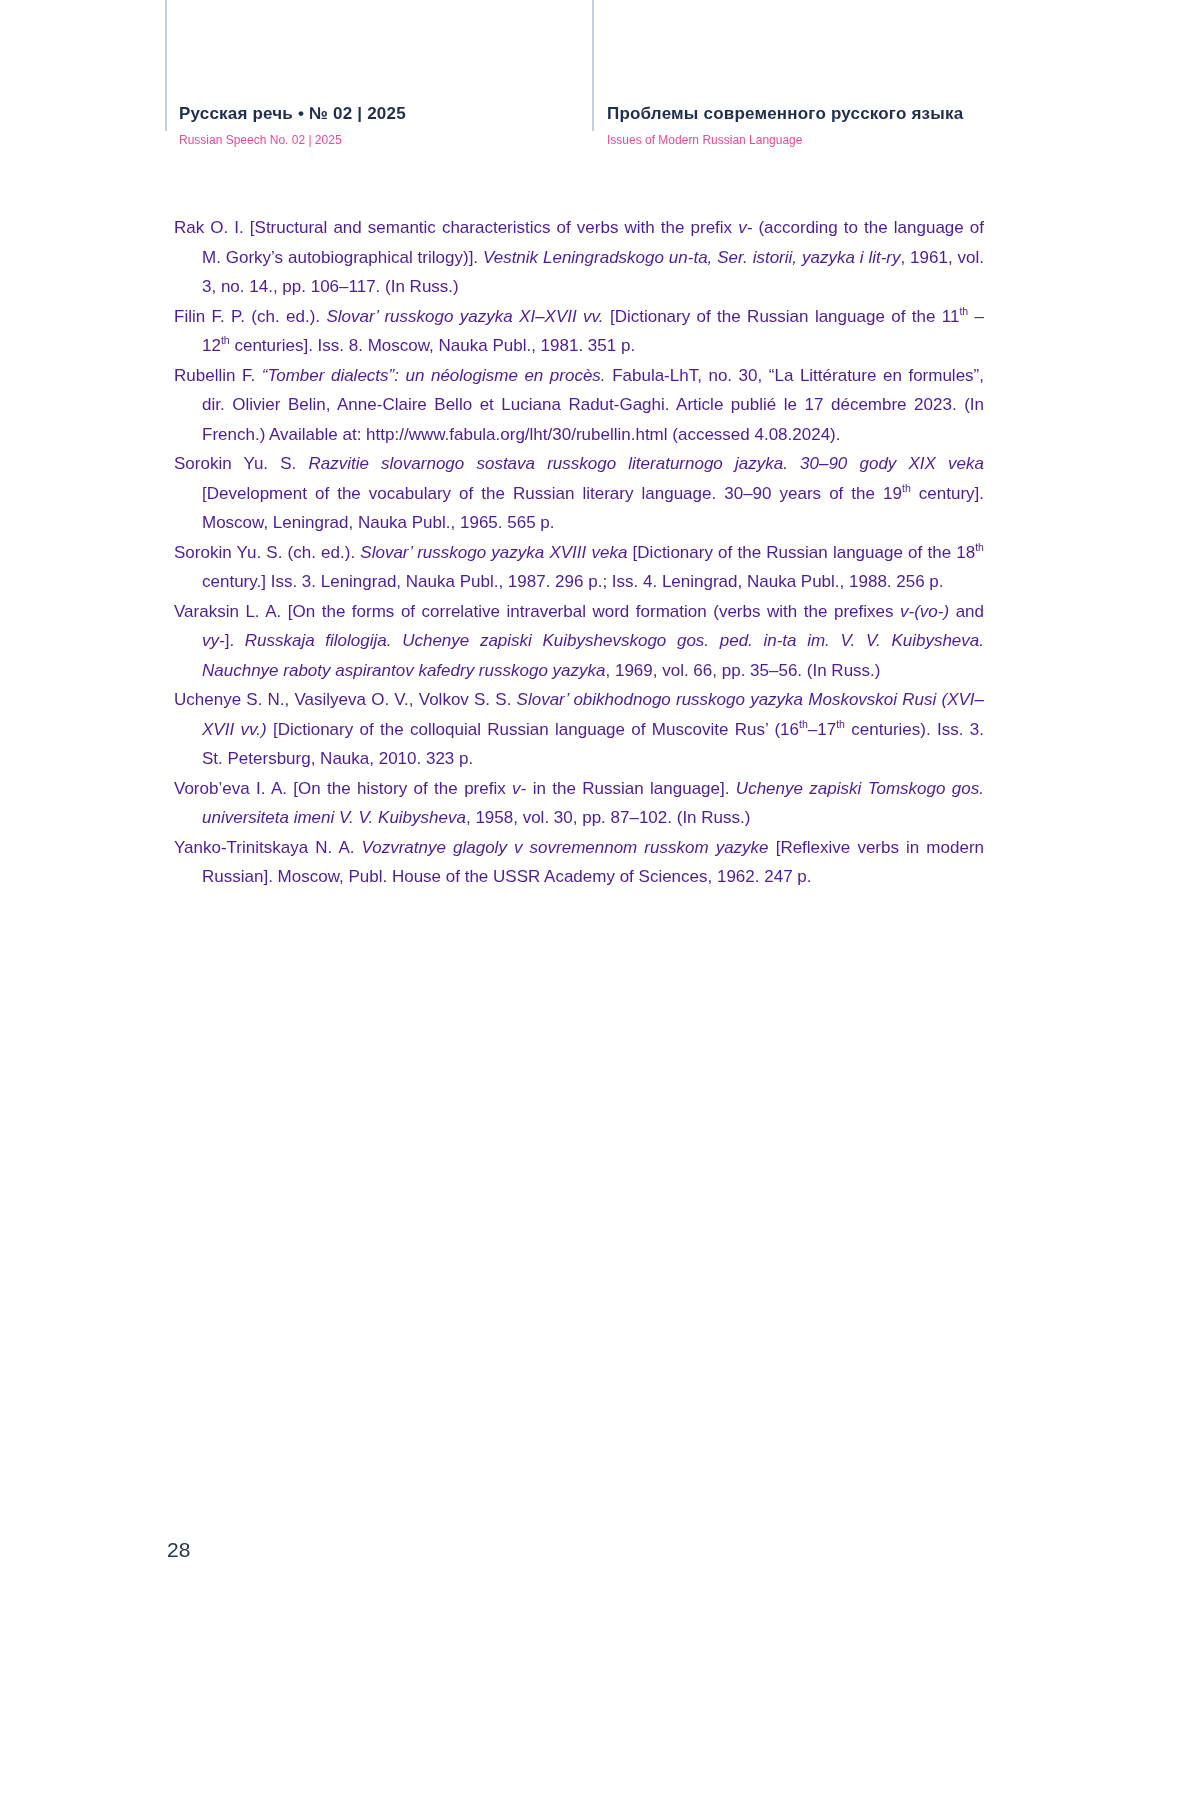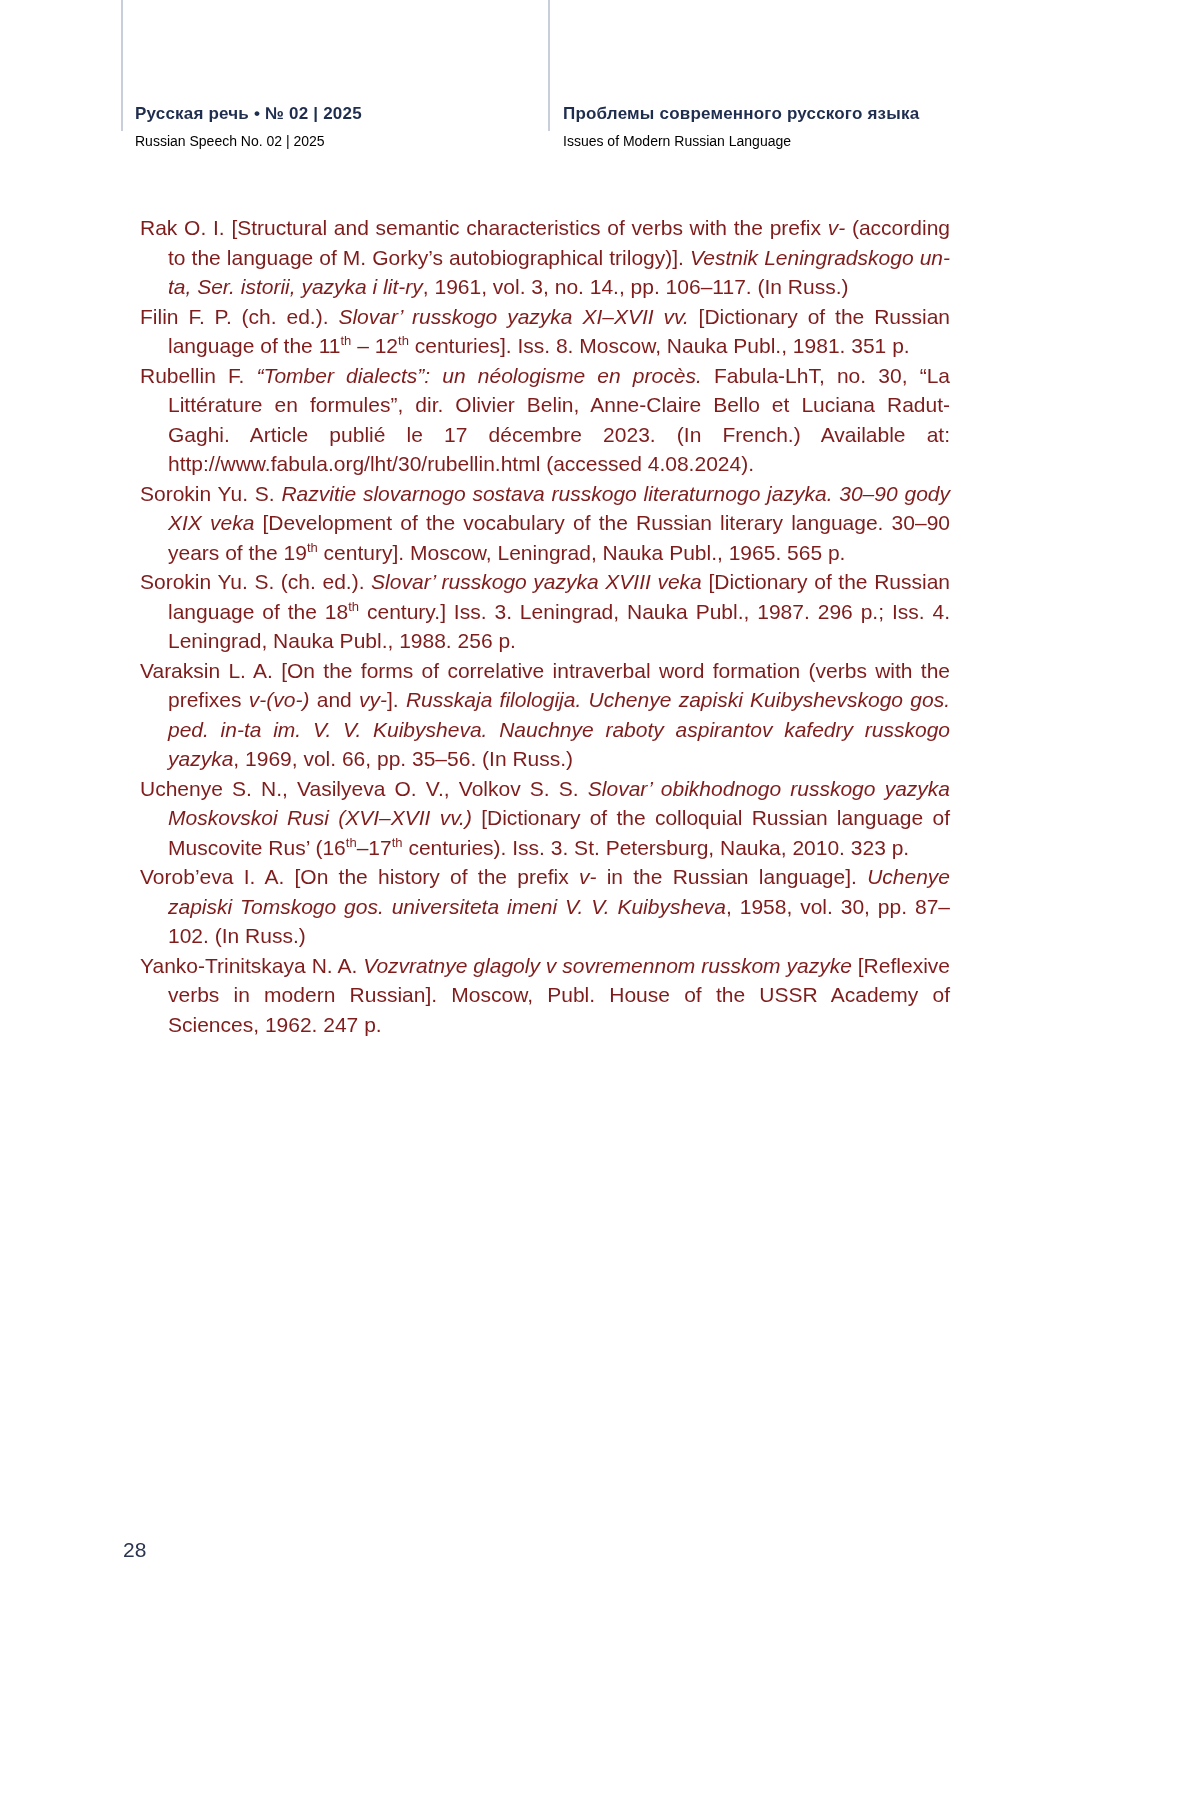--- a/index.html
+++ b/index.html
@@ -4,20 +4,21 @@
 <style>
   html, body { margin: 0; padding: 0; background: #ffffff; }
   body { font-family: "Liberation Sans", sans-serif; }
 
   .page {
     position: relative;
     width: 972px;
     height: 1801px;
     background: #ffffff;
     overflow: hidden;
+    margin-left: 44px;
   }
 
   
   .rule-v {
     position: absolute;
     top: 0;
     width: 2px;
     background: #c9cedb;
   }
   .rule-left  { left: 121px; height: 131px; }
@@ -29,32 +30,32 @@
 
   .hdr-title {
     font-weight: bold;
     font-size: 17px;
     color: #1f2d4e;
     letter-spacing: 0.2px;
     white-space: nowrap;
   }
   .hdr-sub {
     margin-top: 9px;
-    font-size: 14px;
-    color: #000000;
+    font-size: 12px;
+    color: #ec4899;
     white-space: nowrap;
   }
 
   .refs {
     position: absolute;
-    left: 140px;
+    left: 130px;
     top: 213px;
     width: 810px;
-    color: #7f1d1d;
-    font-size: 21px;
+    color: #4c1d95;
+    font-size: 17px;
     line-height: 29.5px;
   }
   .ref {
     margin: 0;
     padding-left: 28px;
     text-indent: -28px;
     text-align: justify;
   }
   .ref i { font-style: italic; }
 

